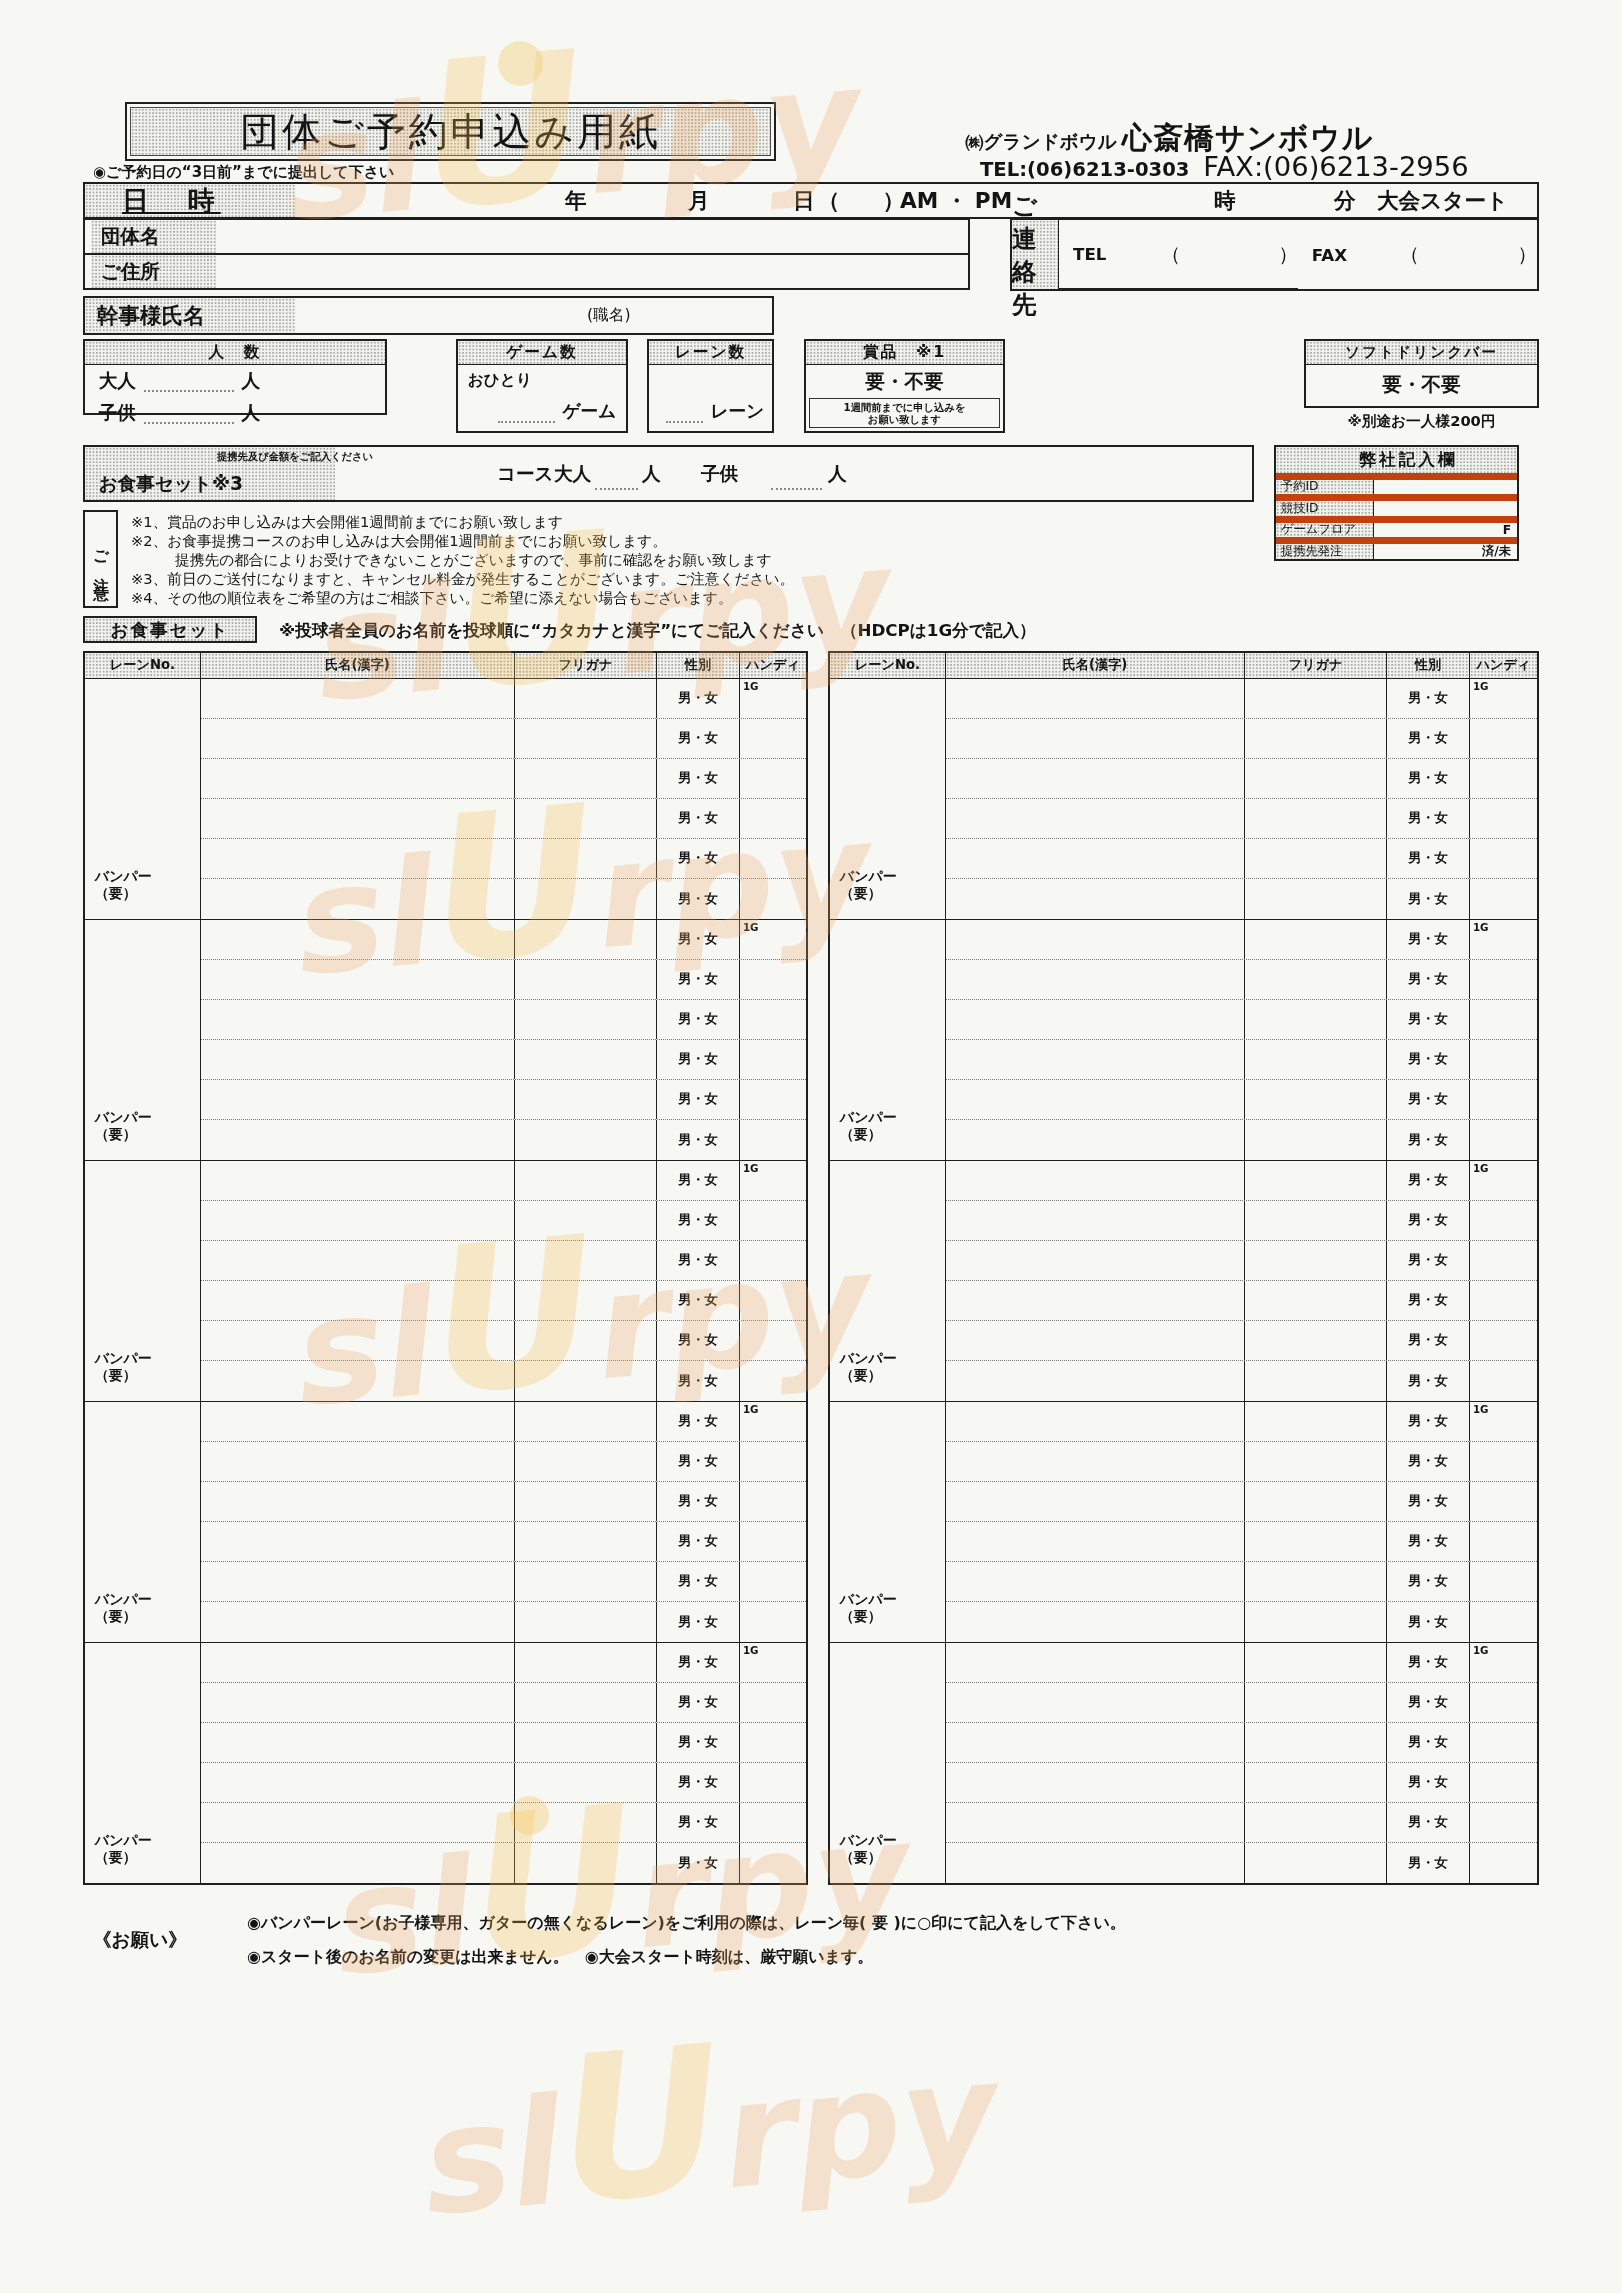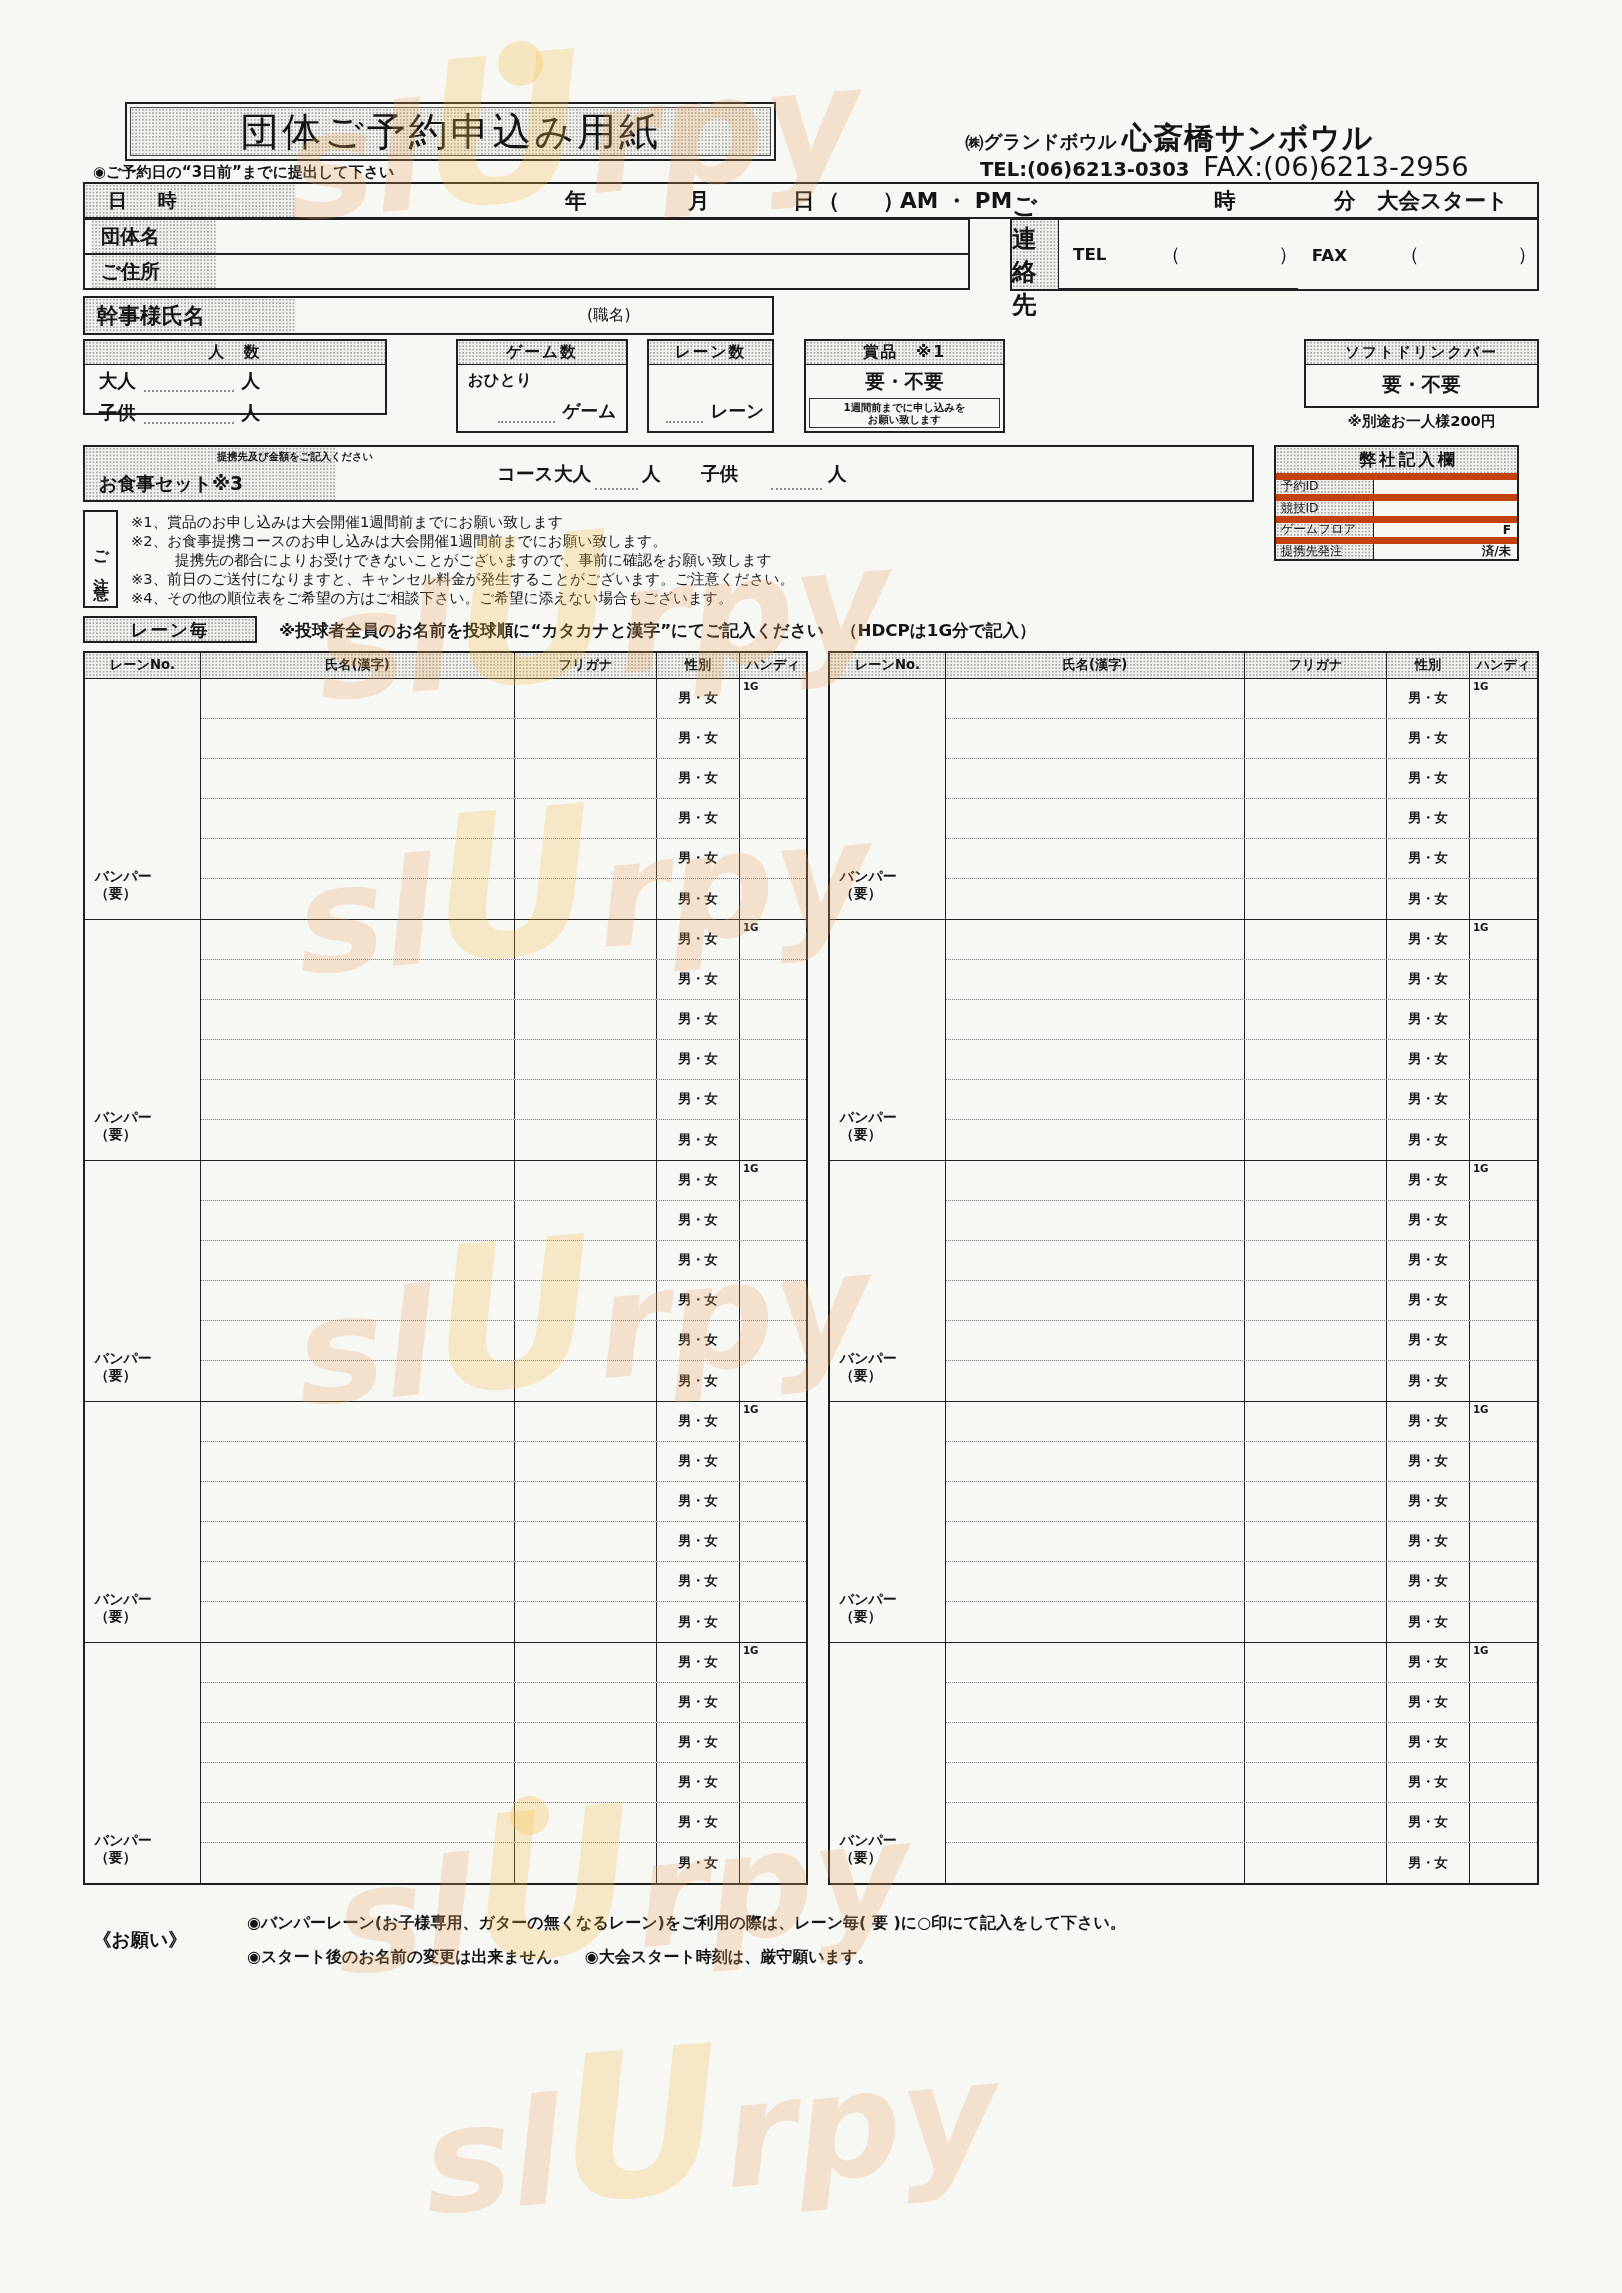--- a/index.html
+++ b/index.html
@@ -65,21 +65,21 @@
   <div class="abs" style="left:980px;top:151px;white-space:nowrap;display:flex;align-items:baseline;">
     <span style="font-size:19.6px;font-weight:bold;">TEL:(06)6213-0303</span>
     <span style="font-size:27.4px;margin-left:13.7px;">FAX:(06)6213-2956</span>
   </div>
   <div class="abs" style="left:93px;top:163px;font-size:15px;font-weight:bold;">
     <span>◉ご予約日の“3日前”までに提出して下さい</span>
   </div>
 
   <div class="box" style="left:83px;top:182px;width:1456px;height:37px;">
     <div class="hcell halftone" style="left:0;width:211px;">
-      <span style="font-size:19px;font-weight:bold;padding-left:23px;letter-spacing:5.9px;">日　時</span>
+      <span style="font-size:27px;font-weight:bold;padding-left:37px;letter-spacing:5.9px;text-decoration:underline;">日　時</span>
     </div>
     <span class="dt" style="left:480px;">年</span>
     <span class="dt" style="left:603px;">月</span>
     <span class="dt" style="left:708px;">日</span>
     <span class="dt" style="left:733px;">（　　）</span>
     <span class="dt" style="left:815px;">AM ・ PM</span>
     <span class="dt" style="left:1129px;">時</span>
     <span class="dt" style="left:1249px;">分</span>
     <span class="dt" style="left:1292px;">大会スタート</span>
   </div>
@@ -245,21 +245,21 @@
   </div>
   <div class="abs" style="left:131px;top:512px;">
     <div class="note-line">※1、賞品のお申し込みは大会開催1週間前までにお願い致します</div>
     <div class="note-line">※2、お食事提携コースのお申し込みは大会開催1週間前までにお願い致します。</div>
     <div class="note-line">　　　提携先の都合によりお受けできないことがございますので、事前に確認をお願い致します</div>
     <div class="note-line">※3、前日のご送付になりますと、キャンセル料金が発生することがございます。ご注意ください。</div>
     <div class="note-line">※4、その他の順位表をご希望の方はご相談下さい。ご希望に添えない場合もございます。</div>
   </div>
 
   <div class="box halftone" style="left:83px;top:616px;width:174px;height:27.4px;display:flex;align-items:center;justify-content:center;">
-    <span style="font-size:17.6px;font-weight:bold;letter-spacing:2px;">レーン毎</span>
+    <span style="font-size:17.6px;font-weight:bold;letter-spacing:2px;">お食事セット</span>
   </div>
   <div class="abs" style="left:279px;top:619px;font-size:16.7px;font-weight:bold;white-space:nowrap;">
     <span>※投球者全員のお名前を投球順に“カタカナと漢字”にてご記入ください　（HDCPは1G分で記入）</span>
   </div>
 
   <div class="btable" id="table-left" style="left:83px;width:725px;">
       <div class="t-head">
         <div class="t-hcell" style="width: 116px;">レーンNo.</div>
         <div class="t-hcell" style="width: 314px;">氏名(漢字)</div>
         <div class="t-hcell" style="width: 142px;">フリガナ</div>

